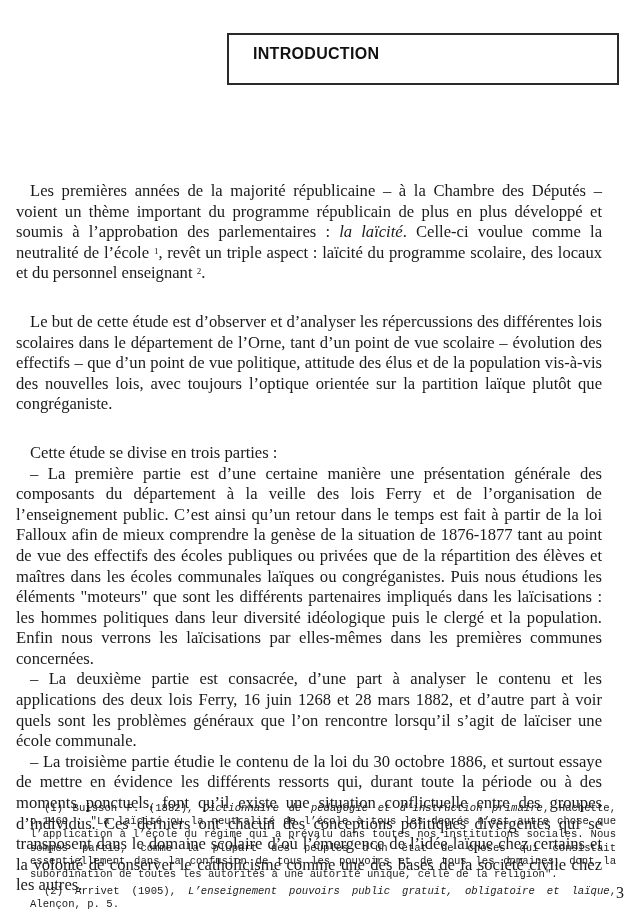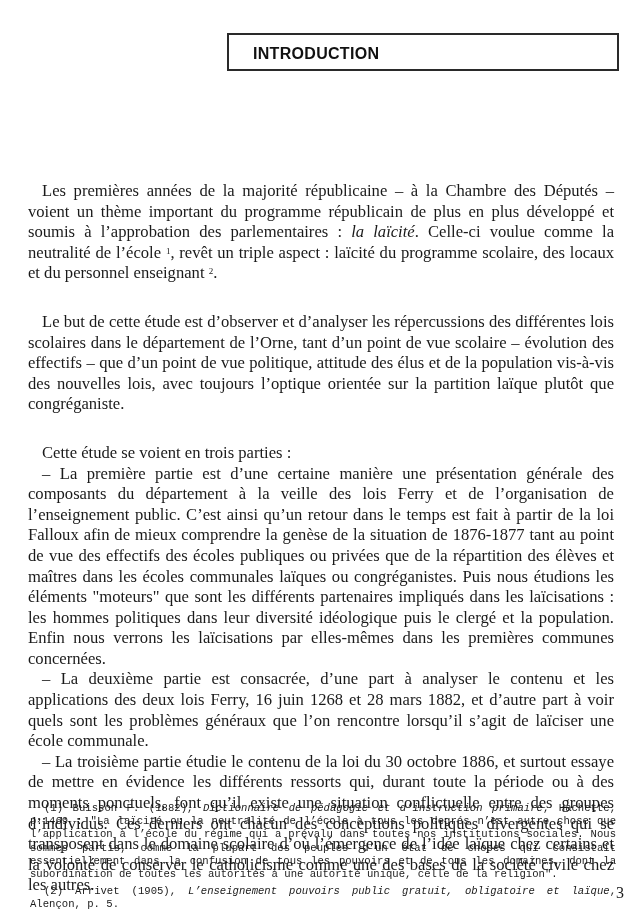--- a/index.html
+++ b/index.html
@@ -1,23 +1,23 @@
 <!DOCTYPE html>
 <html><head>
 <meta charset="utf-8">
 <style>
   html, body { margin: 0; padding: 0; background: #ffffff; }
   body { width: 640px; height: 916px; position: relative; overflow: hidden;
          font-family: "Liberation Serif", "DejaVu Serif", serif; color: #1a1a1a; }
-  .title-box { position: absolute; left: 227px; top: 33px; width: 392px; height: 38px;
+  .title-box { position: absolute; left: 227px; top: 33px; width: 392px; height: 52px;
                border: 2px solid #2a2a2a; box-sizing: border-box; }
   .title-box span { position: absolute; left: 24px; top: 10px;
                     font-family: "Liberation Sans", "DejaVu Sans", sans-serif;
                     font-weight: bold; font-size: 16px; letter-spacing: 0.3px; color: #111; }
-  .body-text { position: absolute; left: 28px; top: 181px; width: 586px;
+  .body-text { position: absolute; left: 16px; top: 181px; width: 586px;
                font-size: 16.6px; line-height: 20.6px; text-align: justify; }
   .body-text p { margin: 0; text-indent: 14px; }
   .body-text p.gap { margin-top: 28px; }
   sup { font-size: 9px; vertical-align: top; position: relative; top: -2px; }
   .footnotes { position: absolute; left: 30px; top: 802px; width: 586px;
                font-size: 10.6px; line-height: 13.2px; text-align: justify; font-family: Liberation Mono, monospace; }
   .footnotes p { margin: 0; text-indent: 14px; }
   .footnotes p.fn2 { margin-top: 4px; }
   .page-number { position: absolute; right: 16px; top: 884px; font-size: 16px; }
   i { font-style: italic; }
@@ -25,21 +25,21 @@
 </head>
 <body>
 
 <div class="title-box">
   <span>INTRODUCTION</span>
 </div>
 
 <div class="body-text">
   <p><span>Les premières années de la majorité républicaine – à la Chambre des Députés – voient un thème important du programme républicain de plus en plus développé et soumis à l’approbation des parlementaires : </span><i>la laïcité</i><span>. Celle-ci voulue comme la neutralité de l’école </span><sup>1</sup><span>, revêt un triple aspect : laïcité du programme scolaire, des locaux et du personnel enseignant </span><sup>2</sup><span>.</span></p>
   <p class="gap">Le but de cette étude est d’observer et d’analyser les répercussions des différentes lois scolaires dans le département de l’Orne, tant d’un point de vue scolaire – évolution des effectifs – que d’un point de vue politique, attitude des élus et de la population vis-à-vis des nouvelles lois, avec toujours l’optique orientée sur la partition laïque plutôt que congréganiste.</p>
-  <p class="gap">Cette étude se voient en trois parties :</p>
+  <p class="gap">Cette étude se divise en trois parties :</p>
   <p>– La première partie est d’une certaine manière une présentation générale des composants du département à la veille des lois Ferry et de l’organisation de l’enseignement public. C’est ainsi qu’un retour dans le temps est fait à partir de la loi Falloux afin de mieux comprendre la genèse de la situation de 1876-1877 tant au point de vue des effectifs des écoles publiques ou privées que de la répartition des élèves et maîtres dans les écoles communales laïques ou congréganistes. Puis nous étudions les éléments "moteurs" que sont les différents partenaires impliqués dans les laïcisations : les hommes politiques dans leur diversité idéologique puis le clergé et la population. Enfin nous verrons les laïcisations par elles-mêmes dans les premières communes concernées.</p>
   <p>– La deuxième partie est consacrée, d’une part à analyser le contenu et les applications des deux lois Ferry, 16 juin 1268 et 28 mars 1882, et d’autre part à voir quels sont les problèmes généraux que l’on rencontre lorsqu’il s’agit de laïciser une école communale.</p>
   <p>– La troisième partie étudie le contenu de la loi du 30 octobre 1886, et surtout essaye de mettre en évidence les différents ressorts qui, durant toute la période ou à des moments ponctuels, font qu’il existe une situation conflictuelle entre des groupes d’individus. Ces derniers ont chacun des conceptions politiques divergentes qui se transposent dans le domaine scolaire d’où l’émergence de l’idée laïque chez certains et la volonté de conserver le catholicisme comme une des bases de la société civile chez les autres.</p>
 </div>
 
 <div class="footnotes">
   <p><span>(1)</span><span> Buisson F. (1882), </span><i>Dictionnaire de pédagogie et d’instruction primaire</i><span>, Hachette, p.1469 : "La laïcité ou la neutralité de l’école à tous les degrés n’est autre chose que l’application à l’école du régime qui a prévalu dans toutes nos institutions sociales. Nous sommes partis, comme la plupart des peuples d’un état de choses qui consistait essentiellement dans la confusion de tous les pouvoirs et de tous les domaines, dont la subordination de toutes les autorités à une autorité unique, celle de la religion".</span></p>
   <p class="fn2"><span>(2)</span><span> Arrivet (1905), </span><i>L’enseignement pouvoirs public gratuit, obligatoire et laïque</i><span>, Alençon, p. 5.</span></p>
 </div>
 

